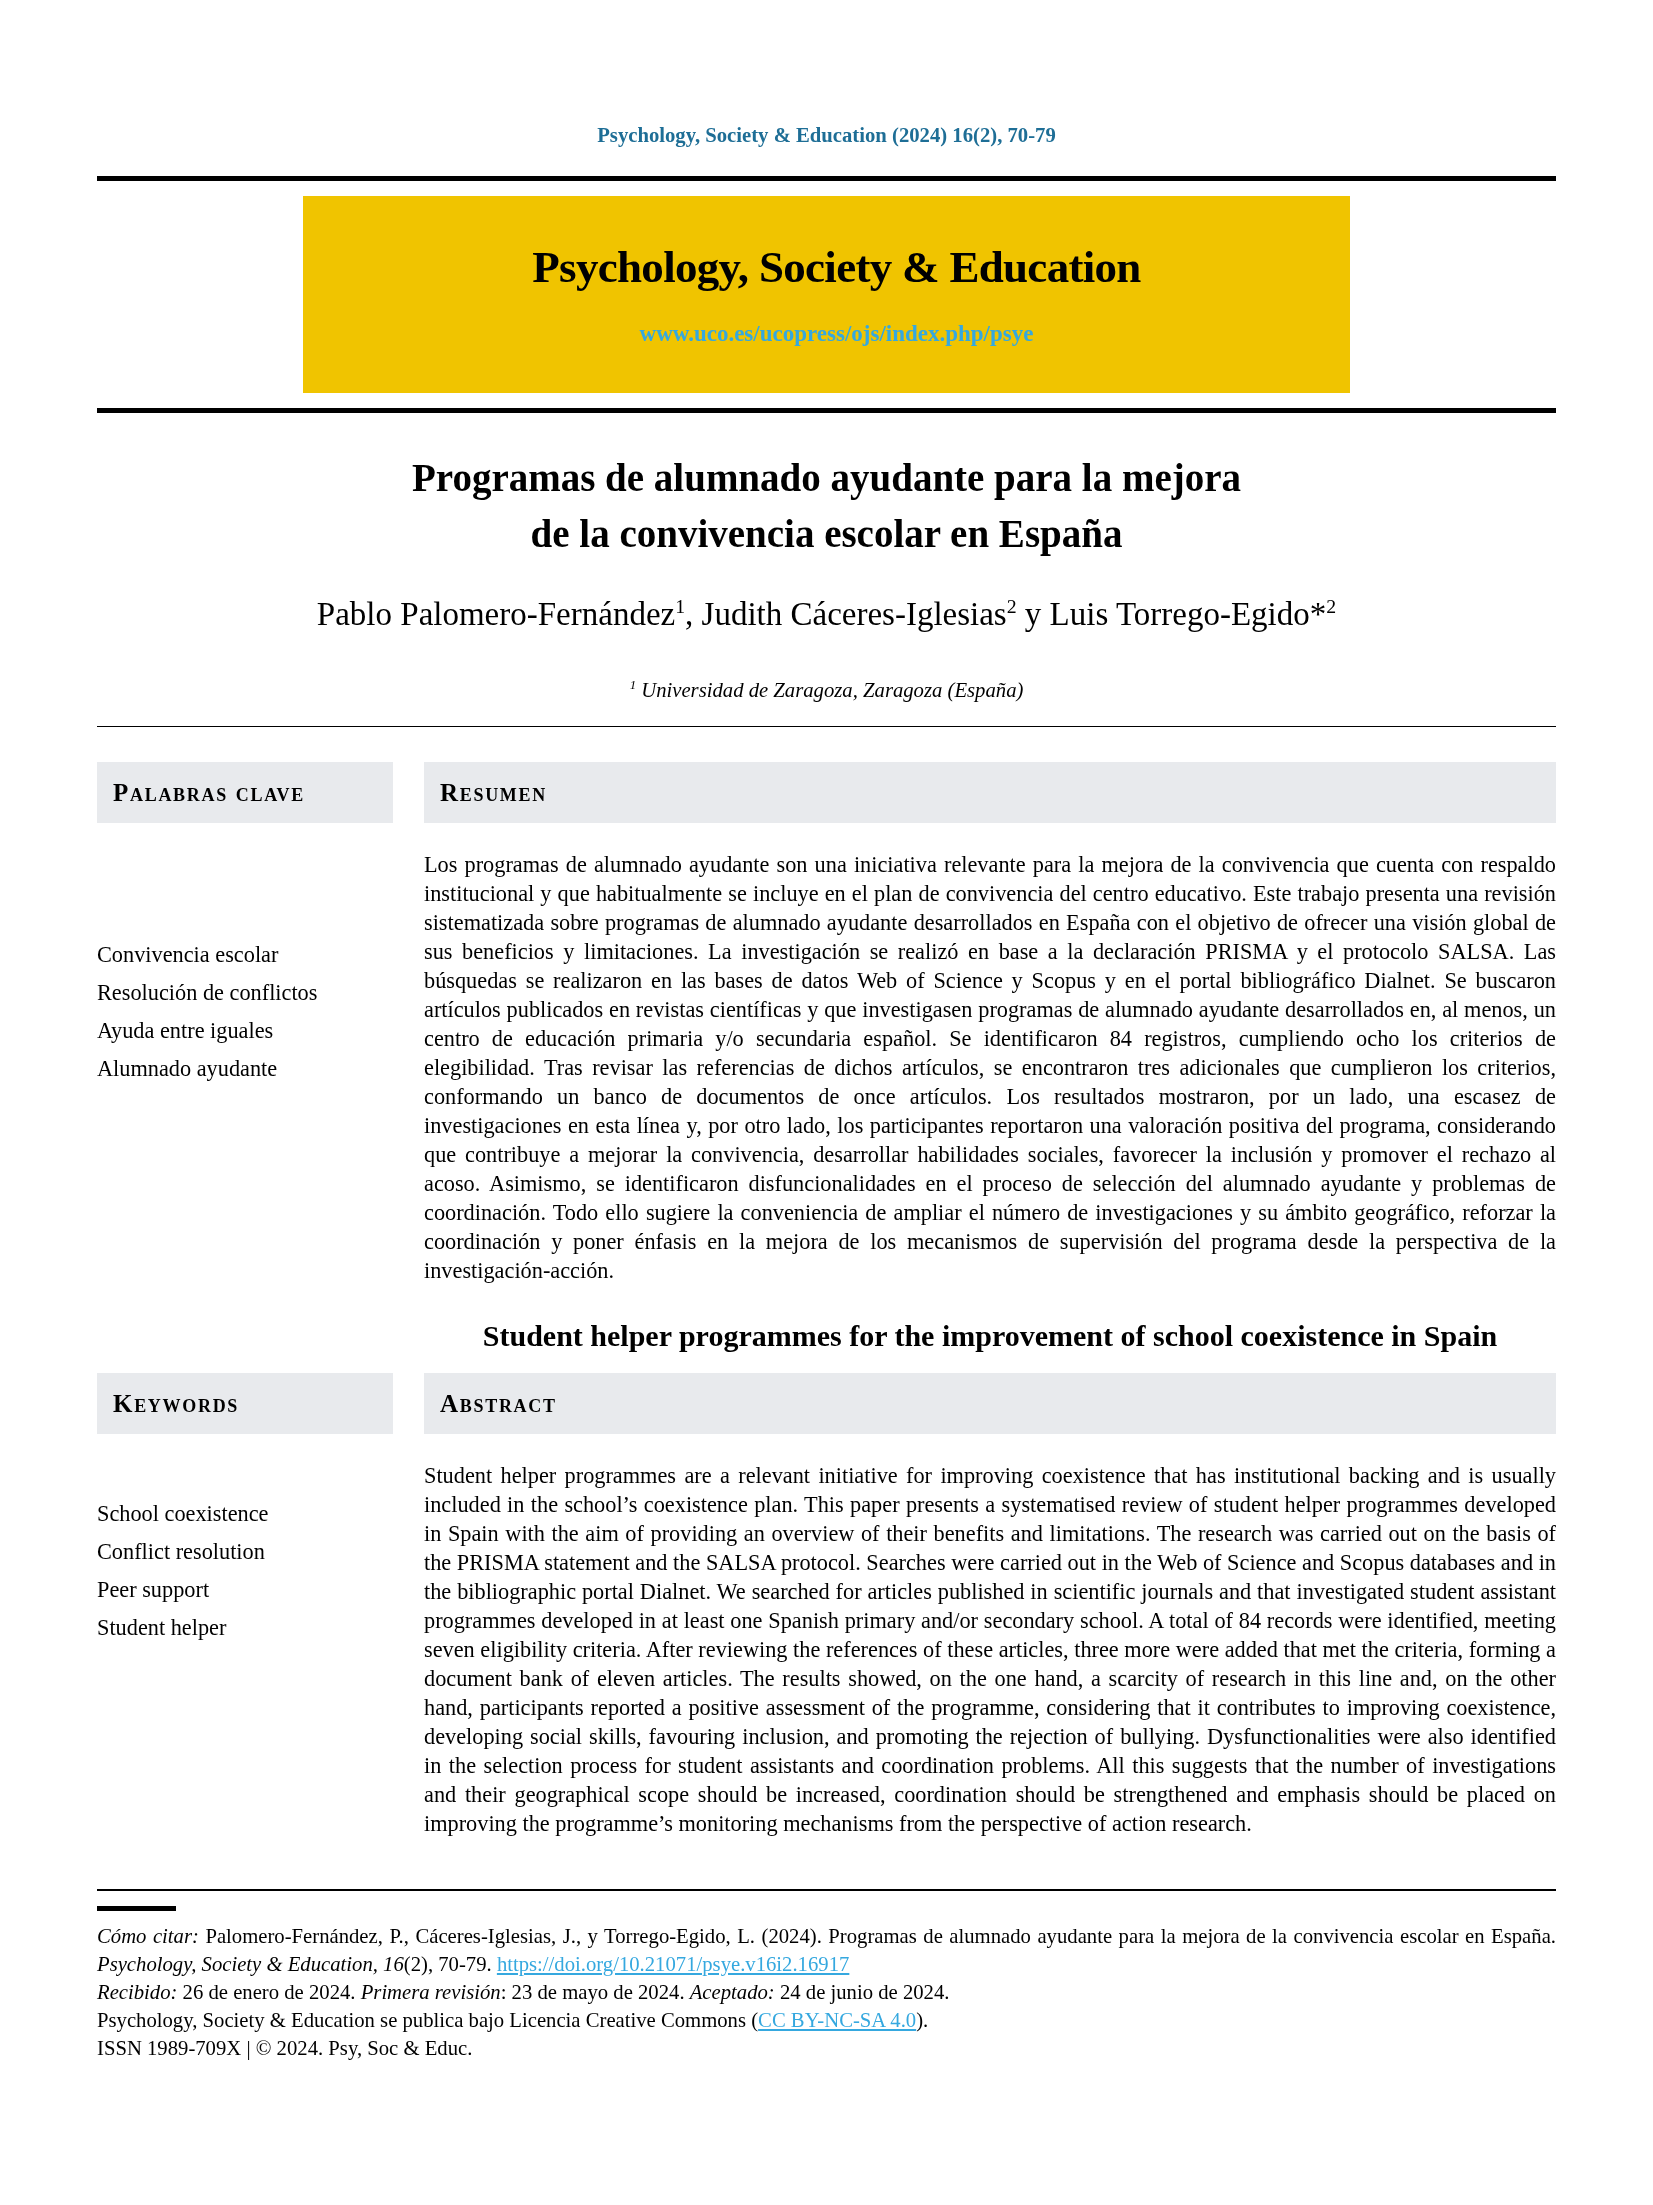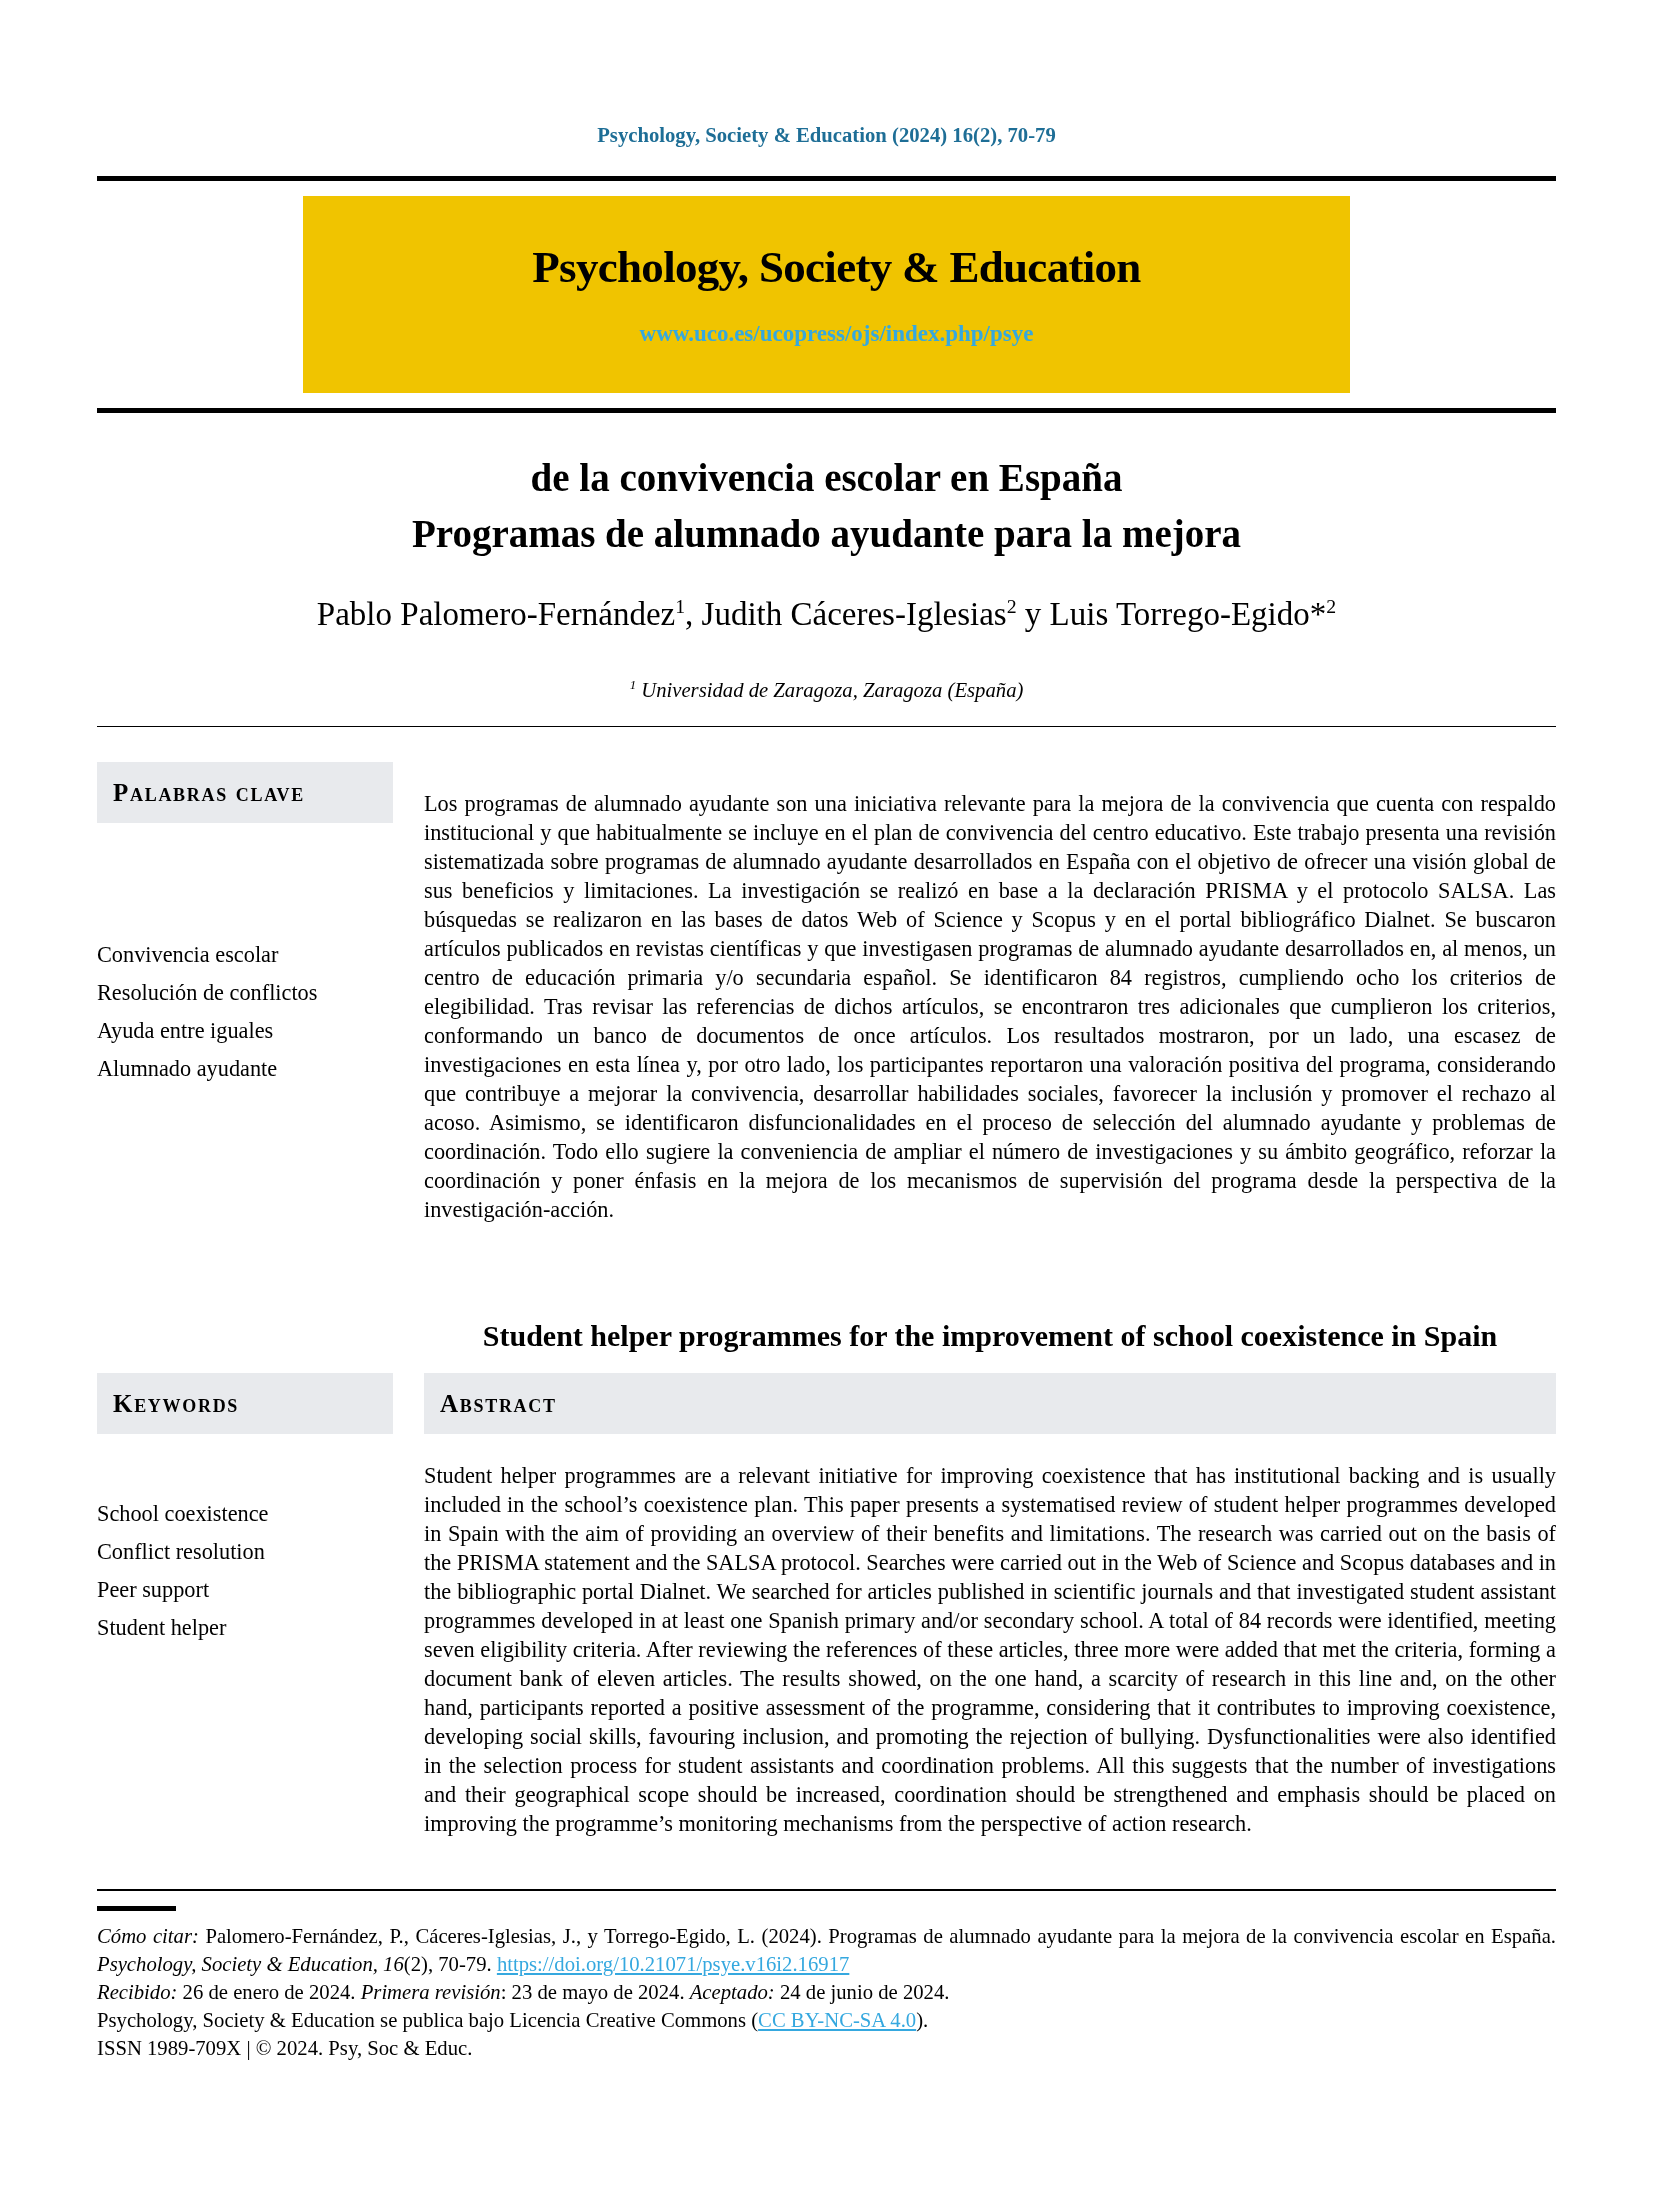--- a/index.html
+++ b/index.html
@@ -58,22 +58,22 @@
   <div class="rule-thick rule1"></div>
 
   <div class="banner">
     <div class="banner-title">Psychology, Society &amp; Education</div>
     <div class="banner-url s-l" style="text-decoration:none;">www.uco.es/ucopress/ojs/index.php/psye</div>
   </div>
 
   <div class="rule-thick rule2"></div>
 
   <div class="title-es">
+    <div>Programas de alumnado ayudante para la mejora</div>
     <div>de la convivencia escolar en España</div>
-    <div>Programas de alumnado ayudante para la mejora</div>
   </div>
 
   <div class="authors"><span>Pablo Palomero-Fernández</span><sup>1</sup><span>, </span><span>Judith Cáceres-Iglesias</span><sup>2</sup><span> y </span><span>Luis Torrego-Egido*</span><sup>2</sup></div>
 
   <div class="affils">
       <div><sup>1</sup> Universidad de Zaragoza, Zaragoza (España)</div>
     </div>
 
   <div class="rule-thin"></div>
 
@@ -81,20 +81,21 @@
     <div>
       <div class="label-box">Palabras clave</div>
       <div class="kw-list">
           <div>Convivencia escolar</div>
           <div>Resolución de conflictos</div>
           <div>Ayuda entre iguales</div>
           <div>Alumnado ayudante</div>
         </div>
     </div>
     <div>
+      <div class="label-box">Resumen</div>
       <div class="para">Los programas de alumnado ayudante son una iniciativa relevante para la mejora de la convivencia que cuenta con respaldo institucional y que habitualmente se incluye en el plan de convivencia del centro educativo. Este trabajo presenta una revisión sistematizada sobre programas de alumnado ayudante desarrollados en España con el objetivo de ofrecer una visión global de sus beneficios y limitaciones. La investigación se realizó en base a la declaración PRISMA y el protocolo SALSA. Las búsquedas se realizaron en las bases de datos Web of Science y Scopus y en el portal bibliográfico Dialnet. Se buscaron artículos publicados en revistas científicas y que investigasen programas de alumnado ayudante desarrollados en, al menos, un centro de educación primaria y/o secundaria español. Se identificaron 84 registros, cumpliendo ocho los criterios de elegibilidad. Tras revisar las referencias de dichos artículos, se encontraron tres adicionales que cumplieron los criterios, conformando un banco de documentos de once artículos. Los resultados mostraron, por un lado, una escasez de investigaciones en esta línea y, por otro lado, los participantes reportaron una valoración positiva del programa, considerando que contribuye a mejorar la convivencia, desarrollar habilidades sociales, favorecer la inclusión y promover el rechazo al acoso. Asimismo, se identificaron disfuncionalidades en el proceso de selección del alumnado ayudante y problemas de coordinación. Todo ello sugiere la conveniencia de ampliar el número de investigaciones y su ámbito geográfico, reforzar la coordinación y poner énfasis en la mejora de los mecanismos de supervisión del programa desde la perspectiva de la investigación-acción.</div>
     </div>
   </div>
 
   <div class="title-en">Student helper programmes for the improvement of school coexistence in Spain</div>
 
   <div class="section s2">
     <div>
       <div class="label-box">Keywords</div>
       <div class="kw-list en">

